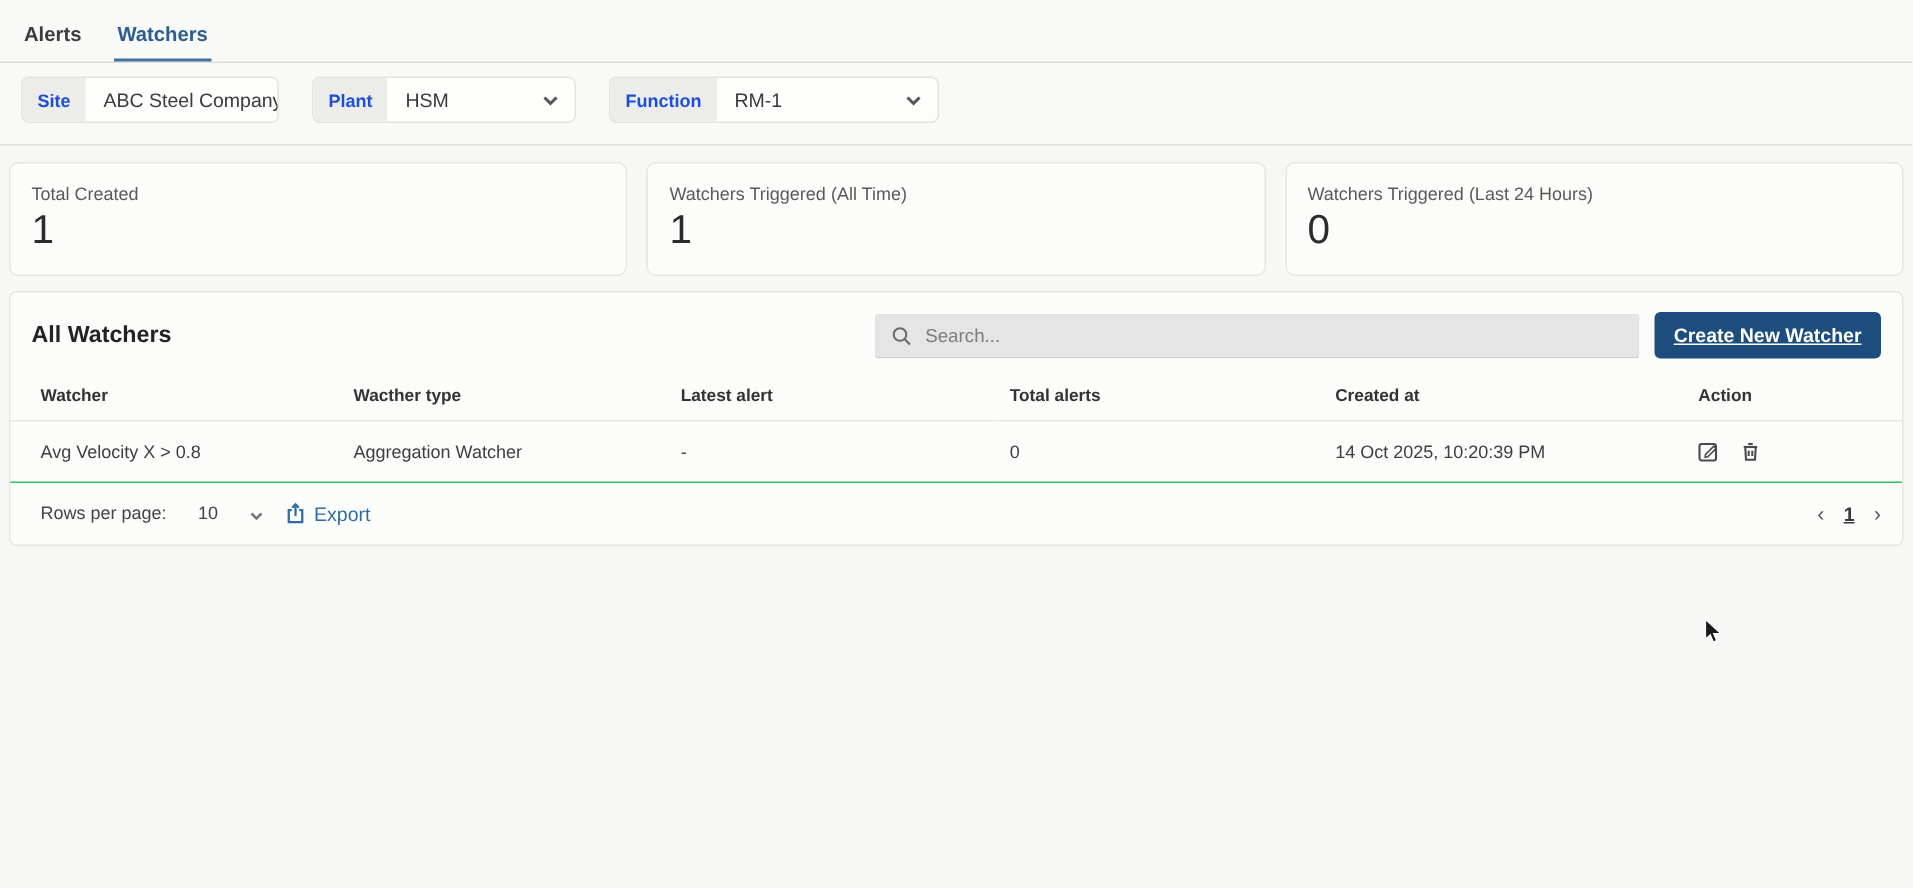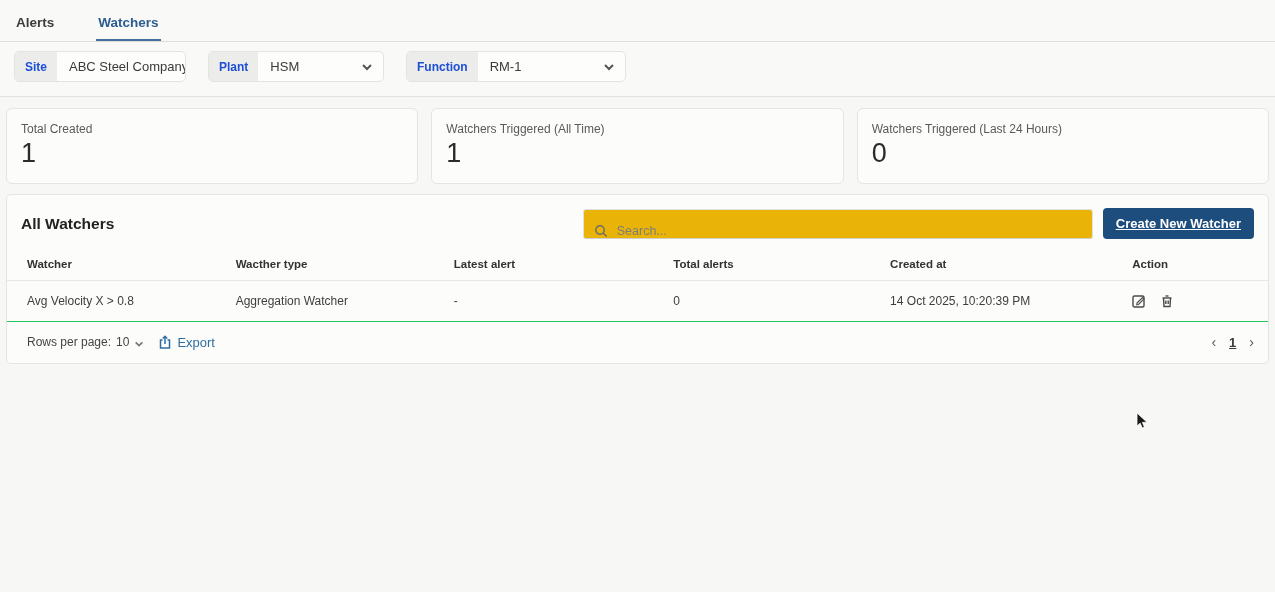--- a/index.html
+++ b/index.html
@@ -9,21 +9,21 @@
     background: #f7f7f6;
     color: #2e2e2e;
     position: relative;
     overflow: hidden;
   }
 
   
   .tabbar {
     display: flex;
     align-items: flex-end;
-    gap: 40px;
+    gap: 20px;
     padding: 0 14px;
     height: 42px;
     border-bottom: 1px solid #ddddda;
     background: #f9f9f8;
   }
   .tab {
     font-size: 13.5px;
     font-weight: bold;
     color: #3d3d3d;
     padding: 10px 2px 9px 2px;
@@ -117,28 +117,28 @@
   }
   .panel-title {
     font-size: 15.5px;
     font-weight: bold;
     color: #222;
     flex: 0 0 auto;
   }
   .search {
     margin-left: auto;
     display: flex;
-    align-items: flex-end;
+    align-items: center;
     gap: 9px;
     width: 510px;
     height: 30px;
     border: 1px solid #e0e0dd;
     border-bottom-color: #cfcfcc;
     border-radius: 3px;
-    background: #eab308;
+    background: #e5e5e5;
     padding: 0 10px;
   }
   .search input {
     border: none;
     outline: none;
     background: transparent;
     font-size: 12.5px;
     color: #444;
     width: 100%;
     font-family: "Liberation Sans", sans-serif;
@@ -192,21 +192,21 @@
   .icon-btn svg { width: 14px; height: 14px; stroke: #4a4a4a; fill: none; stroke-width: 1.4; }
 
   
   .panel-footer {
     display: flex;
     align-items: center;
     padding: 12px 14px 13px 20px;
     font-size: 12px;
     color: #444;
   }
-  .rpp { display: flex; align-items: flex-end; gap: 5px; cursor: pointer; }
+  .rpp { display: flex; align-items: flex-end; gap: 21px; cursor: pointer; }
   .export {
     display: flex;
     align-items: center;
     gap: 5px;
     margin-left: 14px;
     color: #2e6da3;
     font-size: 13px;
     cursor: pointer;
   }
   .export svg { width: 14px; height: 15px; stroke: #2e6da3; fill: none; stroke-width: 1.5; }

